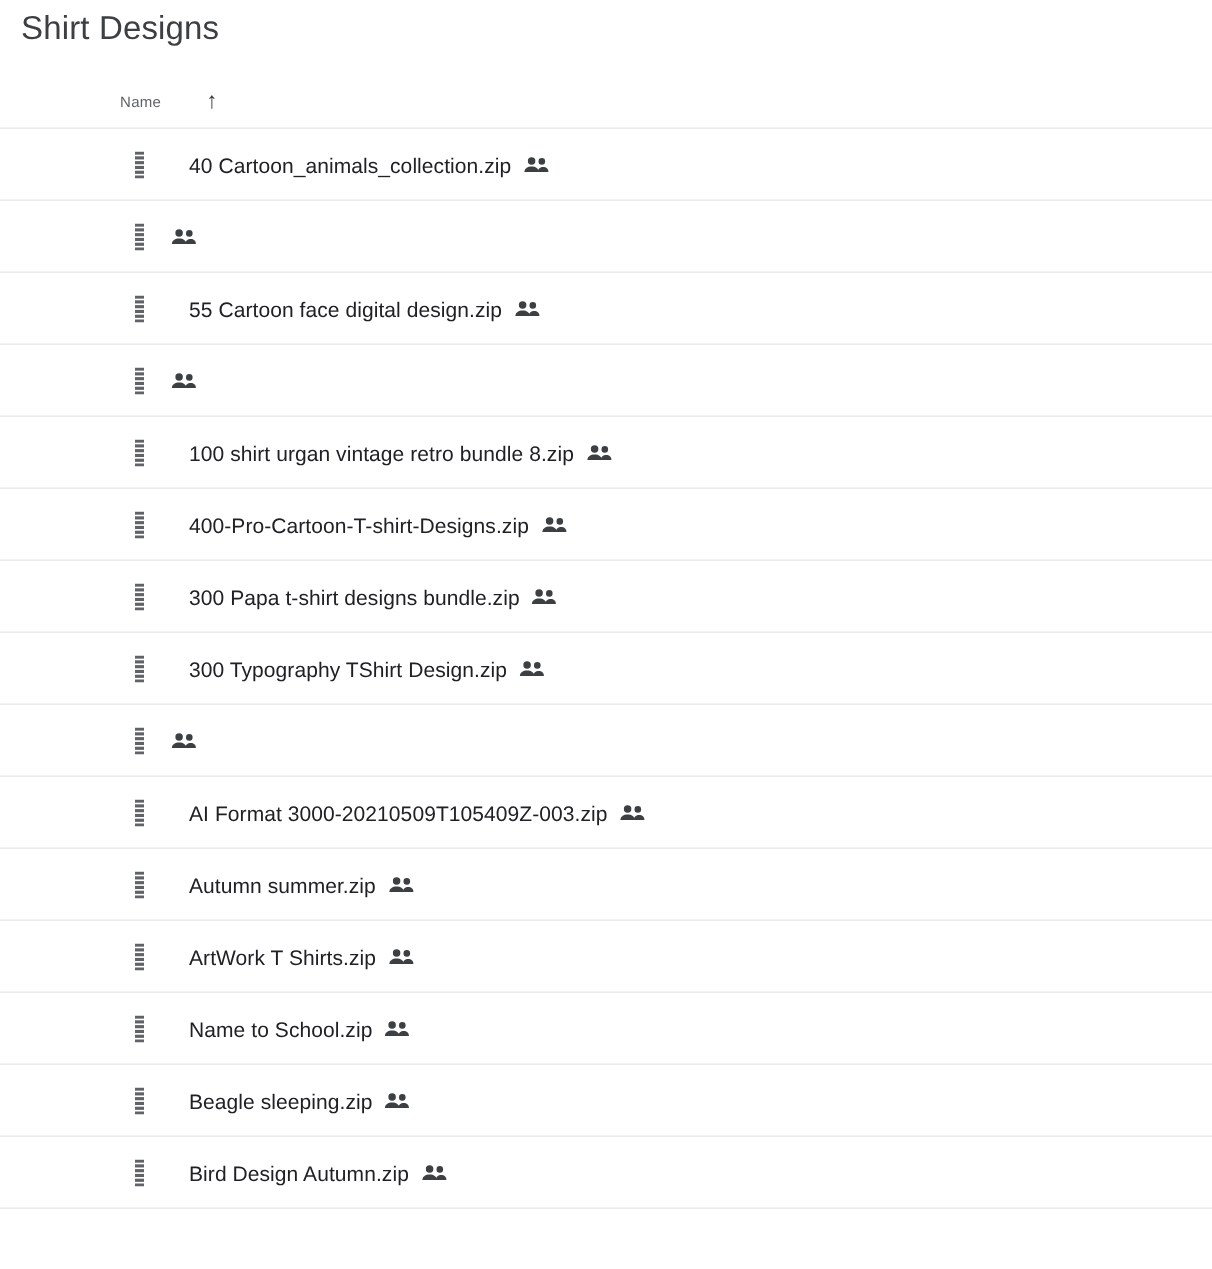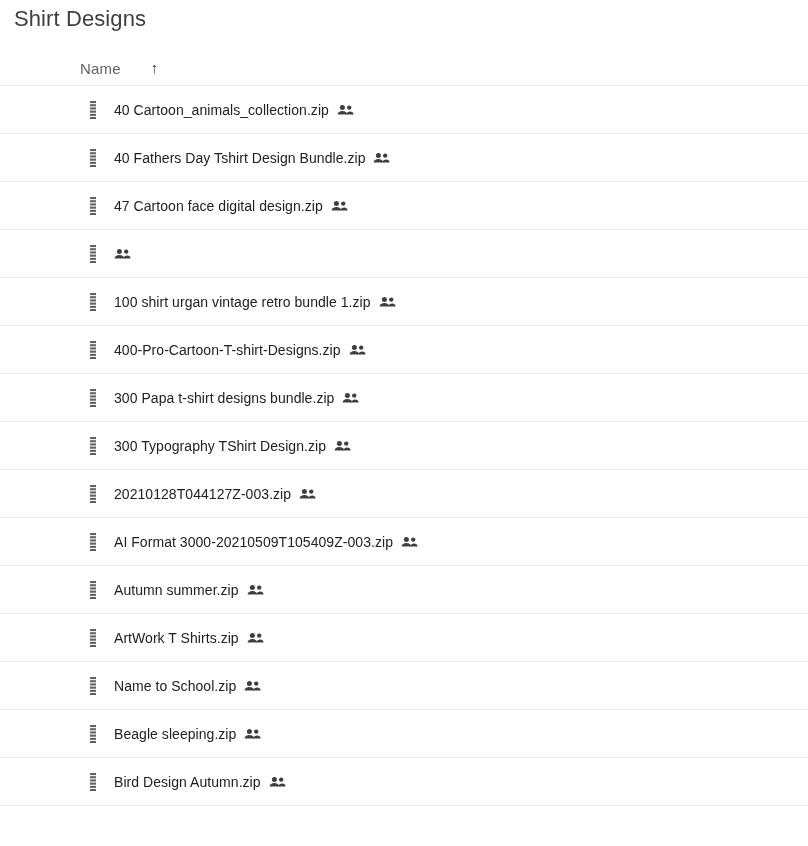--- a/index.html
+++ b/index.html
@@ -36,21 +36,21 @@
     width: 808px;
   }
   .list-header {
     display: flex;
     align-items: center;
     height: 34px;
     padding-left: 80px;
     border-bottom: 1px solid #e8eaed;
   }
   .col-name {
-    font-size: 15px;
+    font-size: 10px;
     color: #5f6368;
     font-weight: 400;
     letter-spacing: 0.2px;
   }
   .sort-arrow {
     margin-left: 30px;
     font-size: 15px;
     color: #3c4043;
     line-height: 1;
     display: inline-block;
@@ -68,21 +68,21 @@
     width: 26px;
     display: flex;
     align-items: center;
     justify-content: center;
     flex: 0 0 26px;
   }
   .file-icon svg { display: block; }
   .file-name {
     font-size: 14px;
     color: #202124;
-    margin-left: 8px;
+    margin-left: 20px;
     white-space: nowrap;
     letter-spacing: 0.05px;
   }
   .shared-icon {
     margin-left: 8px;
     display: inline-flex;
     align-items: center;
     flex: 0 0 auto;
   }
   .shared-icon svg { display: block; }
@@ -127,83 +127,82 @@
     <span class="file-icon">
       <svg width="14" height="18" viewBox="0 0 14 18" aria-hidden="true">
         <rect x="4" y="0" width="6" height="2.1" fill="#5f6368"></rect>
         <rect x="4" y="3.2" width="6" height="2.1" fill="#5f6368"></rect>
         <rect x="4" y="6.4" width="6" height="2.1" fill="#5f6368"></rect>
         <rect x="4" y="9.6" width="6" height="2.1" fill="#5f6368"></rect>
         <rect x="4" y="12.8" width="6" height="2.1" fill="#5f6368"></rect>
         <rect x="4" y="16" width="6" height="2.0" fill="#5f6368"></rect>
       </svg>
     </span>
-    <span class="file-name">40 Fathers Day Tshirt Design Bundle.zip</span>
-    <span class="shared-icon">
-      <svg width="18" height="12" viewBox="0 0 18 12" aria-hidden="true">
-        <circle cx="5.4" cy="3.4" r="2.5" fill="#3c4043"></circle>
-        <circle cx="12.2" cy="3.6" r="2.2" fill="#3c4043"></circle>
-        <path d="M0.6 10.6c0-2.3 2.2-3.6 4.8-3.6s4.8 1.3 4.8 3.6z" fill="#3c4043"></path>
-        <path d="M9.6 10.6c0-2.0 1.5-3.2 3.6-3.2 1.9 0 3.4 1.1 3.4 3.2z" fill="#3c4043"></path>
-      </svg>
-    </span>
-  </div>
-        <div class="row">
-    <span class="file-icon">
-      <svg width="14" height="18" viewBox="0 0 14 18" aria-hidden="true">
-        <rect x="4" y="0" width="6" height="2.1" fill="#5f6368"></rect>
-        <rect x="4" y="3.2" width="6" height="2.1" fill="#5f6368"></rect>
-        <rect x="4" y="6.4" width="6" height="2.1" fill="#5f6368"></rect>
-        <rect x="4" y="9.6" width="6" height="2.1" fill="#5f6368"></rect>
-        <rect x="4" y="12.8" width="6" height="2.1" fill="#5f6368"></rect>
-        <rect x="4" y="16" width="6" height="2.0" fill="#5f6368"></rect>
-      </svg>
-    </span>
-    <span class="file-name">47 Cartoon face digital design.zip</span>
-    <span class="shared-icon">
-      <svg width="18" height="12" viewBox="0 0 18 12" aria-hidden="true">
-        <circle cx="5.4" cy="3.4" r="2.5" fill="#3c4043"></circle>
-        <circle cx="12.2" cy="3.6" r="2.2" fill="#3c4043"></circle>
-        <path d="M0.6 10.6c0-2.3 2.2-3.6 4.8-3.6s4.8 1.3 4.8 3.6z" fill="#3c4043"></path>
-        <path d="M9.6 10.6c0-2.0 1.5-3.2 3.6-3.2 1.9 0 3.4 1.1 3.4 3.2z" fill="#3c4043"></path>
-      </svg>
-    </span>
-  </div>
-        <div class="row">
-    <span class="file-icon">
-      <svg width="14" height="18" viewBox="0 0 14 18" aria-hidden="true">
-        <rect x="4" y="0" width="6" height="2.1" fill="#5f6368"></rect>
-        <rect x="4" y="3.2" width="6" height="2.1" fill="#5f6368"></rect>
-        <rect x="4" y="6.4" width="6" height="2.1" fill="#5f6368"></rect>
-        <rect x="4" y="9.6" width="6" height="2.1" fill="#5f6368"></rect>
-        <rect x="4" y="12.8" width="6" height="2.1" fill="#5f6368"></rect>
-        <rect x="4" y="16" width="6" height="2.0" fill="#5f6368"></rect>
-      </svg>
-    </span>
-    <span class="shared-icon">
-      <svg width="18" height="12" viewBox="0 0 18 12" aria-hidden="true">
-        <circle cx="5.4" cy="3.4" r="2.5" fill="#3c4043"></circle>
-        <circle cx="12.2" cy="3.6" r="2.2" fill="#3c4043"></circle>
-        <path d="M0.6 10.6c0-2.3 2.2-3.6 4.8-3.6s4.8 1.3 4.8 3.6z" fill="#3c4043"></path>
-        <path d="M9.6 10.6c0-2.0 1.5-3.2 3.6-3.2 1.9 0 3.4 1.1 3.4 3.2z" fill="#3c4043"></path>
-      </svg>
-    </span>
-  </div>
-        <div class="row">
-    <span class="file-icon">
-      <svg width="14" height="18" viewBox="0 0 14 18" aria-hidden="true">
-        <rect x="4" y="0" width="6" height="2.1" fill="#5f6368"></rect>
-        <rect x="4" y="3.2" width="6" height="2.1" fill="#5f6368"></rect>
-        <rect x="4" y="6.4" width="6" height="2.1" fill="#5f6368"></rect>
-        <rect x="4" y="9.6" width="6" height="2.1" fill="#5f6368"></rect>
-        <rect x="4" y="12.8" width="6" height="2.1" fill="#5f6368"></rect>
-        <rect x="4" y="16" width="6" height="2.0" fill="#5f6368"></rect>
-      </svg>
-    </span>
-    <span class="file-name">100 shirt urgan vintage retro bundle 1.zip</span>
+    <span class="shared-icon">
+      <svg width="18" height="12" viewBox="0 0 18 12" aria-hidden="true">
+        <circle cx="5.4" cy="3.4" r="2.5" fill="#3c4043"></circle>
+        <circle cx="12.2" cy="3.6" r="2.2" fill="#3c4043"></circle>
+        <path d="M0.6 10.6c0-2.3 2.2-3.6 4.8-3.6s4.8 1.3 4.8 3.6z" fill="#3c4043"></path>
+        <path d="M9.6 10.6c0-2.0 1.5-3.2 3.6-3.2 1.9 0 3.4 1.1 3.4 3.2z" fill="#3c4043"></path>
+      </svg>
+    </span>
+  </div>
+        <div class="row">
+    <span class="file-icon">
+      <svg width="14" height="18" viewBox="0 0 14 18" aria-hidden="true">
+        <rect x="4" y="0" width="6" height="2.1" fill="#5f6368"></rect>
+        <rect x="4" y="3.2" width="6" height="2.1" fill="#5f6368"></rect>
+        <rect x="4" y="6.4" width="6" height="2.1" fill="#5f6368"></rect>
+        <rect x="4" y="9.6" width="6" height="2.1" fill="#5f6368"></rect>
+        <rect x="4" y="12.8" width="6" height="2.1" fill="#5f6368"></rect>
+        <rect x="4" y="16" width="6" height="2.0" fill="#5f6368"></rect>
+      </svg>
+    </span>
+    <span class="file-name">55 Cartoon face digital design.zip</span>
+    <span class="shared-icon">
+      <svg width="18" height="12" viewBox="0 0 18 12" aria-hidden="true">
+        <circle cx="5.4" cy="3.4" r="2.5" fill="#3c4043"></circle>
+        <circle cx="12.2" cy="3.6" r="2.2" fill="#3c4043"></circle>
+        <path d="M0.6 10.6c0-2.3 2.2-3.6 4.8-3.6s4.8 1.3 4.8 3.6z" fill="#3c4043"></path>
+        <path d="M9.6 10.6c0-2.0 1.5-3.2 3.6-3.2 1.9 0 3.4 1.1 3.4 3.2z" fill="#3c4043"></path>
+      </svg>
+    </span>
+  </div>
+        <div class="row">
+    <span class="file-icon">
+      <svg width="14" height="18" viewBox="0 0 14 18" aria-hidden="true">
+        <rect x="4" y="0" width="6" height="2.1" fill="#5f6368"></rect>
+        <rect x="4" y="3.2" width="6" height="2.1" fill="#5f6368"></rect>
+        <rect x="4" y="6.4" width="6" height="2.1" fill="#5f6368"></rect>
+        <rect x="4" y="9.6" width="6" height="2.1" fill="#5f6368"></rect>
+        <rect x="4" y="12.8" width="6" height="2.1" fill="#5f6368"></rect>
+        <rect x="4" y="16" width="6" height="2.0" fill="#5f6368"></rect>
+      </svg>
+    </span>
+    <span class="shared-icon">
+      <svg width="18" height="12" viewBox="0 0 18 12" aria-hidden="true">
+        <circle cx="5.4" cy="3.4" r="2.5" fill="#3c4043"></circle>
+        <circle cx="12.2" cy="3.6" r="2.2" fill="#3c4043"></circle>
+        <path d="M0.6 10.6c0-2.3 2.2-3.6 4.8-3.6s4.8 1.3 4.8 3.6z" fill="#3c4043"></path>
+        <path d="M9.6 10.6c0-2.0 1.5-3.2 3.6-3.2 1.9 0 3.4 1.1 3.4 3.2z" fill="#3c4043"></path>
+      </svg>
+    </span>
+  </div>
+        <div class="row">
+    <span class="file-icon">
+      <svg width="14" height="18" viewBox="0 0 14 18" aria-hidden="true">
+        <rect x="4" y="0" width="6" height="2.1" fill="#5f6368"></rect>
+        <rect x="4" y="3.2" width="6" height="2.1" fill="#5f6368"></rect>
+        <rect x="4" y="6.4" width="6" height="2.1" fill="#5f6368"></rect>
+        <rect x="4" y="9.6" width="6" height="2.1" fill="#5f6368"></rect>
+        <rect x="4" y="12.8" width="6" height="2.1" fill="#5f6368"></rect>
+        <rect x="4" y="16" width="6" height="2.0" fill="#5f6368"></rect>
+      </svg>
+    </span>
+    <span class="file-name">100 shirt urgan vintage retro bundle 8.zip</span>
     <span class="shared-icon">
       <svg width="18" height="12" viewBox="0 0 18 12" aria-hidden="true">
         <circle cx="5.4" cy="3.4" r="2.5" fill="#3c4043"></circle>
         <circle cx="12.2" cy="3.6" r="2.2" fill="#3c4043"></circle>
         <path d="M0.6 10.6c0-2.3 2.2-3.6 4.8-3.6s4.8 1.3 4.8 3.6z" fill="#3c4043"></path>
         <path d="M9.6 10.6c0-2.0 1.5-3.2 3.6-3.2 1.9 0 3.4 1.1 3.4 3.2z" fill="#3c4043"></path>
       </svg>
     </span>
   </div>
         <div class="row">
@@ -273,21 +272,20 @@
     <span class="file-icon">
       <svg width="14" height="18" viewBox="0 0 14 18" aria-hidden="true">
         <rect x="4" y="0" width="6" height="2.1" fill="#5f6368"></rect>
         <rect x="4" y="3.2" width="6" height="2.1" fill="#5f6368"></rect>
         <rect x="4" y="6.4" width="6" height="2.1" fill="#5f6368"></rect>
         <rect x="4" y="9.6" width="6" height="2.1" fill="#5f6368"></rect>
         <rect x="4" y="12.8" width="6" height="2.1" fill="#5f6368"></rect>
         <rect x="4" y="16" width="6" height="2.0" fill="#5f6368"></rect>
       </svg>
     </span>
-    <span class="file-name">20210128T044127Z-003.zip</span>
     <span class="shared-icon">
       <svg width="18" height="12" viewBox="0 0 18 12" aria-hidden="true">
         <circle cx="5.4" cy="3.4" r="2.5" fill="#3c4043"></circle>
         <circle cx="12.2" cy="3.6" r="2.2" fill="#3c4043"></circle>
         <path d="M0.6 10.6c0-2.3 2.2-3.6 4.8-3.6s4.8 1.3 4.8 3.6z" fill="#3c4043"></path>
         <path d="M9.6 10.6c0-2.0 1.5-3.2 3.6-3.2 1.9 0 3.4 1.1 3.4 3.2z" fill="#3c4043"></path>
       </svg>
     </span>
   </div>
         <div class="row">

